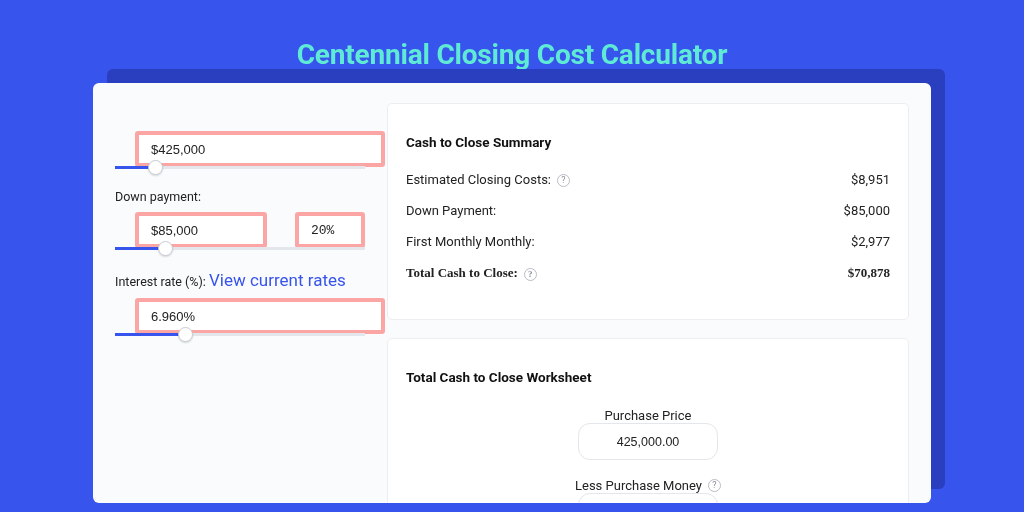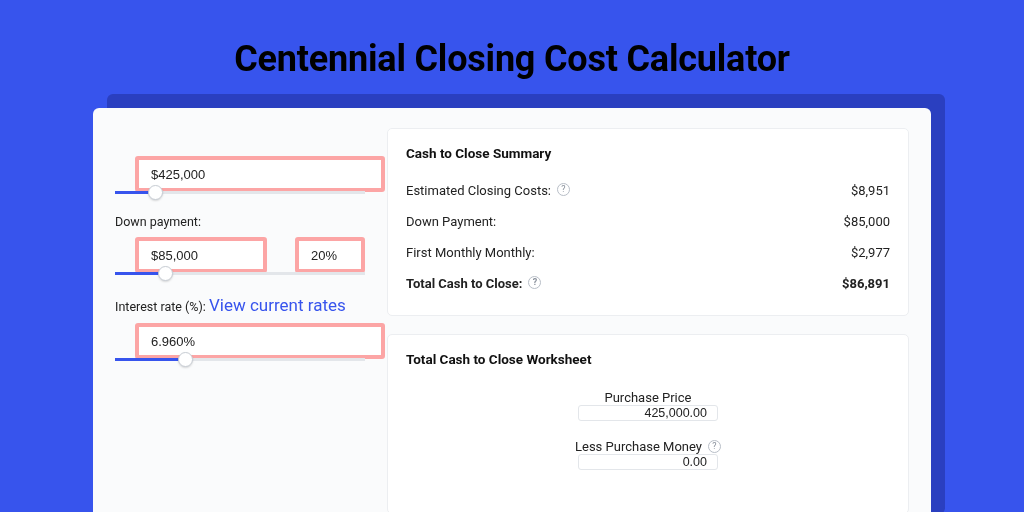--- a/index.html
+++ b/index.html
@@ -1,42 +1,42 @@
 <!DOCTYPE html>
 <html><head>
 <meta charset="utf-8">
 <style>
   * { box-sizing: border-box; margin: 0; padding: 0; }
   html, body { width: 1024px; height: 512px; overflow: hidden; font-family: -apple-system, BlinkMacSystemFont, "Segoe UI", Roboto, Helvetica, Arial, sans-serif; }
   body { background: #3754ED; display: flex; flex-direction: column; align-items: center; }
-  .page-title { color: #000000; font-size: 36px; font-weight: 700; margin-top: 38px; margin-bottom: 28px; letter-spacing: -0.2px; }
+  .page-title { color: #5eead4; font-size: 28px; font-weight: 700; margin-top: 38px; margin-bottom: 12px; letter-spacing: -0.2px; }
   .shadow-wrap { position: relative; }
   .shadow-box { position: absolute; top: -14px; left: 14px; right: -14px; height: 420px; background: #2a3fc0; border-radius: 6px; }
   .calc-card { position: relative; width: 838px; background: #fafbfc; border-radius: 6px; padding: 20px 22px; display: flex; gap: 22px; height: 420px; overflow: hidden; }
   .left-col { width: 250px; flex-shrink: 0; padding-top: 28px; }
   .right-col { flex: 1; display: flex; flex-direction: column; gap: 18px; }
   .field-label { font-size: 12.5px; color: #222; margin-bottom: 8px; display: block; }
   .field-group { margin-bottom: 20px; }
   .text-input { width: 100%; height: 36px; border: 4px solid #fca5a5; border-radius: 3px; background: #fff; padding: 0 12px; font-size: 13px; color: #222; margin-left: 20px; }
   .slider-wrap { position: relative; }
   .slider-track { position: relative; height: 3px; background: #e3e6ea; margin-top: -1px; }
   .slider-fill { position: absolute; left: 0; top: 0; height: 3px; background: #3754ED; }
   .slider-thumb { position: absolute; top: -6px; width: 15px; height: 15px; border-radius: 50%; background: #fff; border: 1px solid #c8cdd4; box-shadow: 0 1px 2px rgba(0,0,0,0.15); }
   .dp-row { display: flex; gap: 8px; }
   .dp-row .text-input:first-child { flex: 1; }
-  .dp-row .text-input:last-child { width: 70px; }
+  .dp-row .text-input:last-child { width: 70px; font-family: Liberation Mono, monospace; }
   .link { color: #3754ED; font-size: 17px; text-decoration: none; }
-  .panel { background: #fff; border: 1px solid #eceef1; border-radius: 5px; padding: 16px 18px; }
+  .panel { background: #fff; border: 1px solid #eceef1; border-radius: 5px; padding: 30px 18px; }
   .panel-title { font-size: 13.5px; font-weight: 700; color: #111; margin-bottom: 14px; }
   .summary-row { display: flex; justify-content: space-between; align-items: center; padding: 8px 0; font-size: 13px; color: #222; }
-  .summary-row.bold { font-weight: 700; }
-  .summary-label { display: flex; align-items: flex-start; gap: 6px; }
+  .summary-row.bold { font-weight: 700; font-family: Liberation Serif, serif; }
+  .summary-label { display: flex; align-items: flex-end; gap: 6px; }
   .help-icon { display: inline-flex; align-items: center; justify-content: center; width: 13px; height: 13px; border: 1px solid #b8bec7; border-radius: 50%; font-size: 9px; color: #8a919c; line-height: 1; }
   .ws-row { display: flex; justify-content: space-between; align-items: center; padding: 9px 0; font-size: 13px; color: #222; flex-direction: column; }
-  .ws-input { width: 140px; height: 16px; border: 1px solid #e3e6ea; border-radius: 3px; background: #fff; text-align: right; padding: 0 10px; font-size: 12.5px; color: #222; }
+  .ws-input { width: 140px; height: 37px; border: 1px solid #e3e6ea; border-radius: 12px; background: #fff; text-align: center; padding: 0 10px; font-size: 12.5px; color: #222; }
   .ws-label { display: flex; align-items: center; gap: 6px; }
 </style>
 </head>
 <body>
 
 <h1 class="page-title">Centennial Closing Cost Calculator</h1>
 
 <div class="shadow-wrap">
   <div class="shadow-box"></div>
 
@@ -110,21 +110,21 @@
             <span>First Monthly Monthly:</span>
           </div>
           <span>$2,977</span>
         </div>
 
         <div class="summary-row bold">
           <div class="summary-label">
             <span>Total Cash to Close:</span>
             <span class="help-icon">?</span>
           </div>
-          <span>$86,891</span>
+          <span>$70,878</span>
         </div>
       </div>
 
       <div class="panel">
         <div class="panel-title">Total Cash to Close Worksheet</div>
 
         <div class="ws-row">
           <div class="ws-label">
             <span>Purchase Price</span>
           </div>

